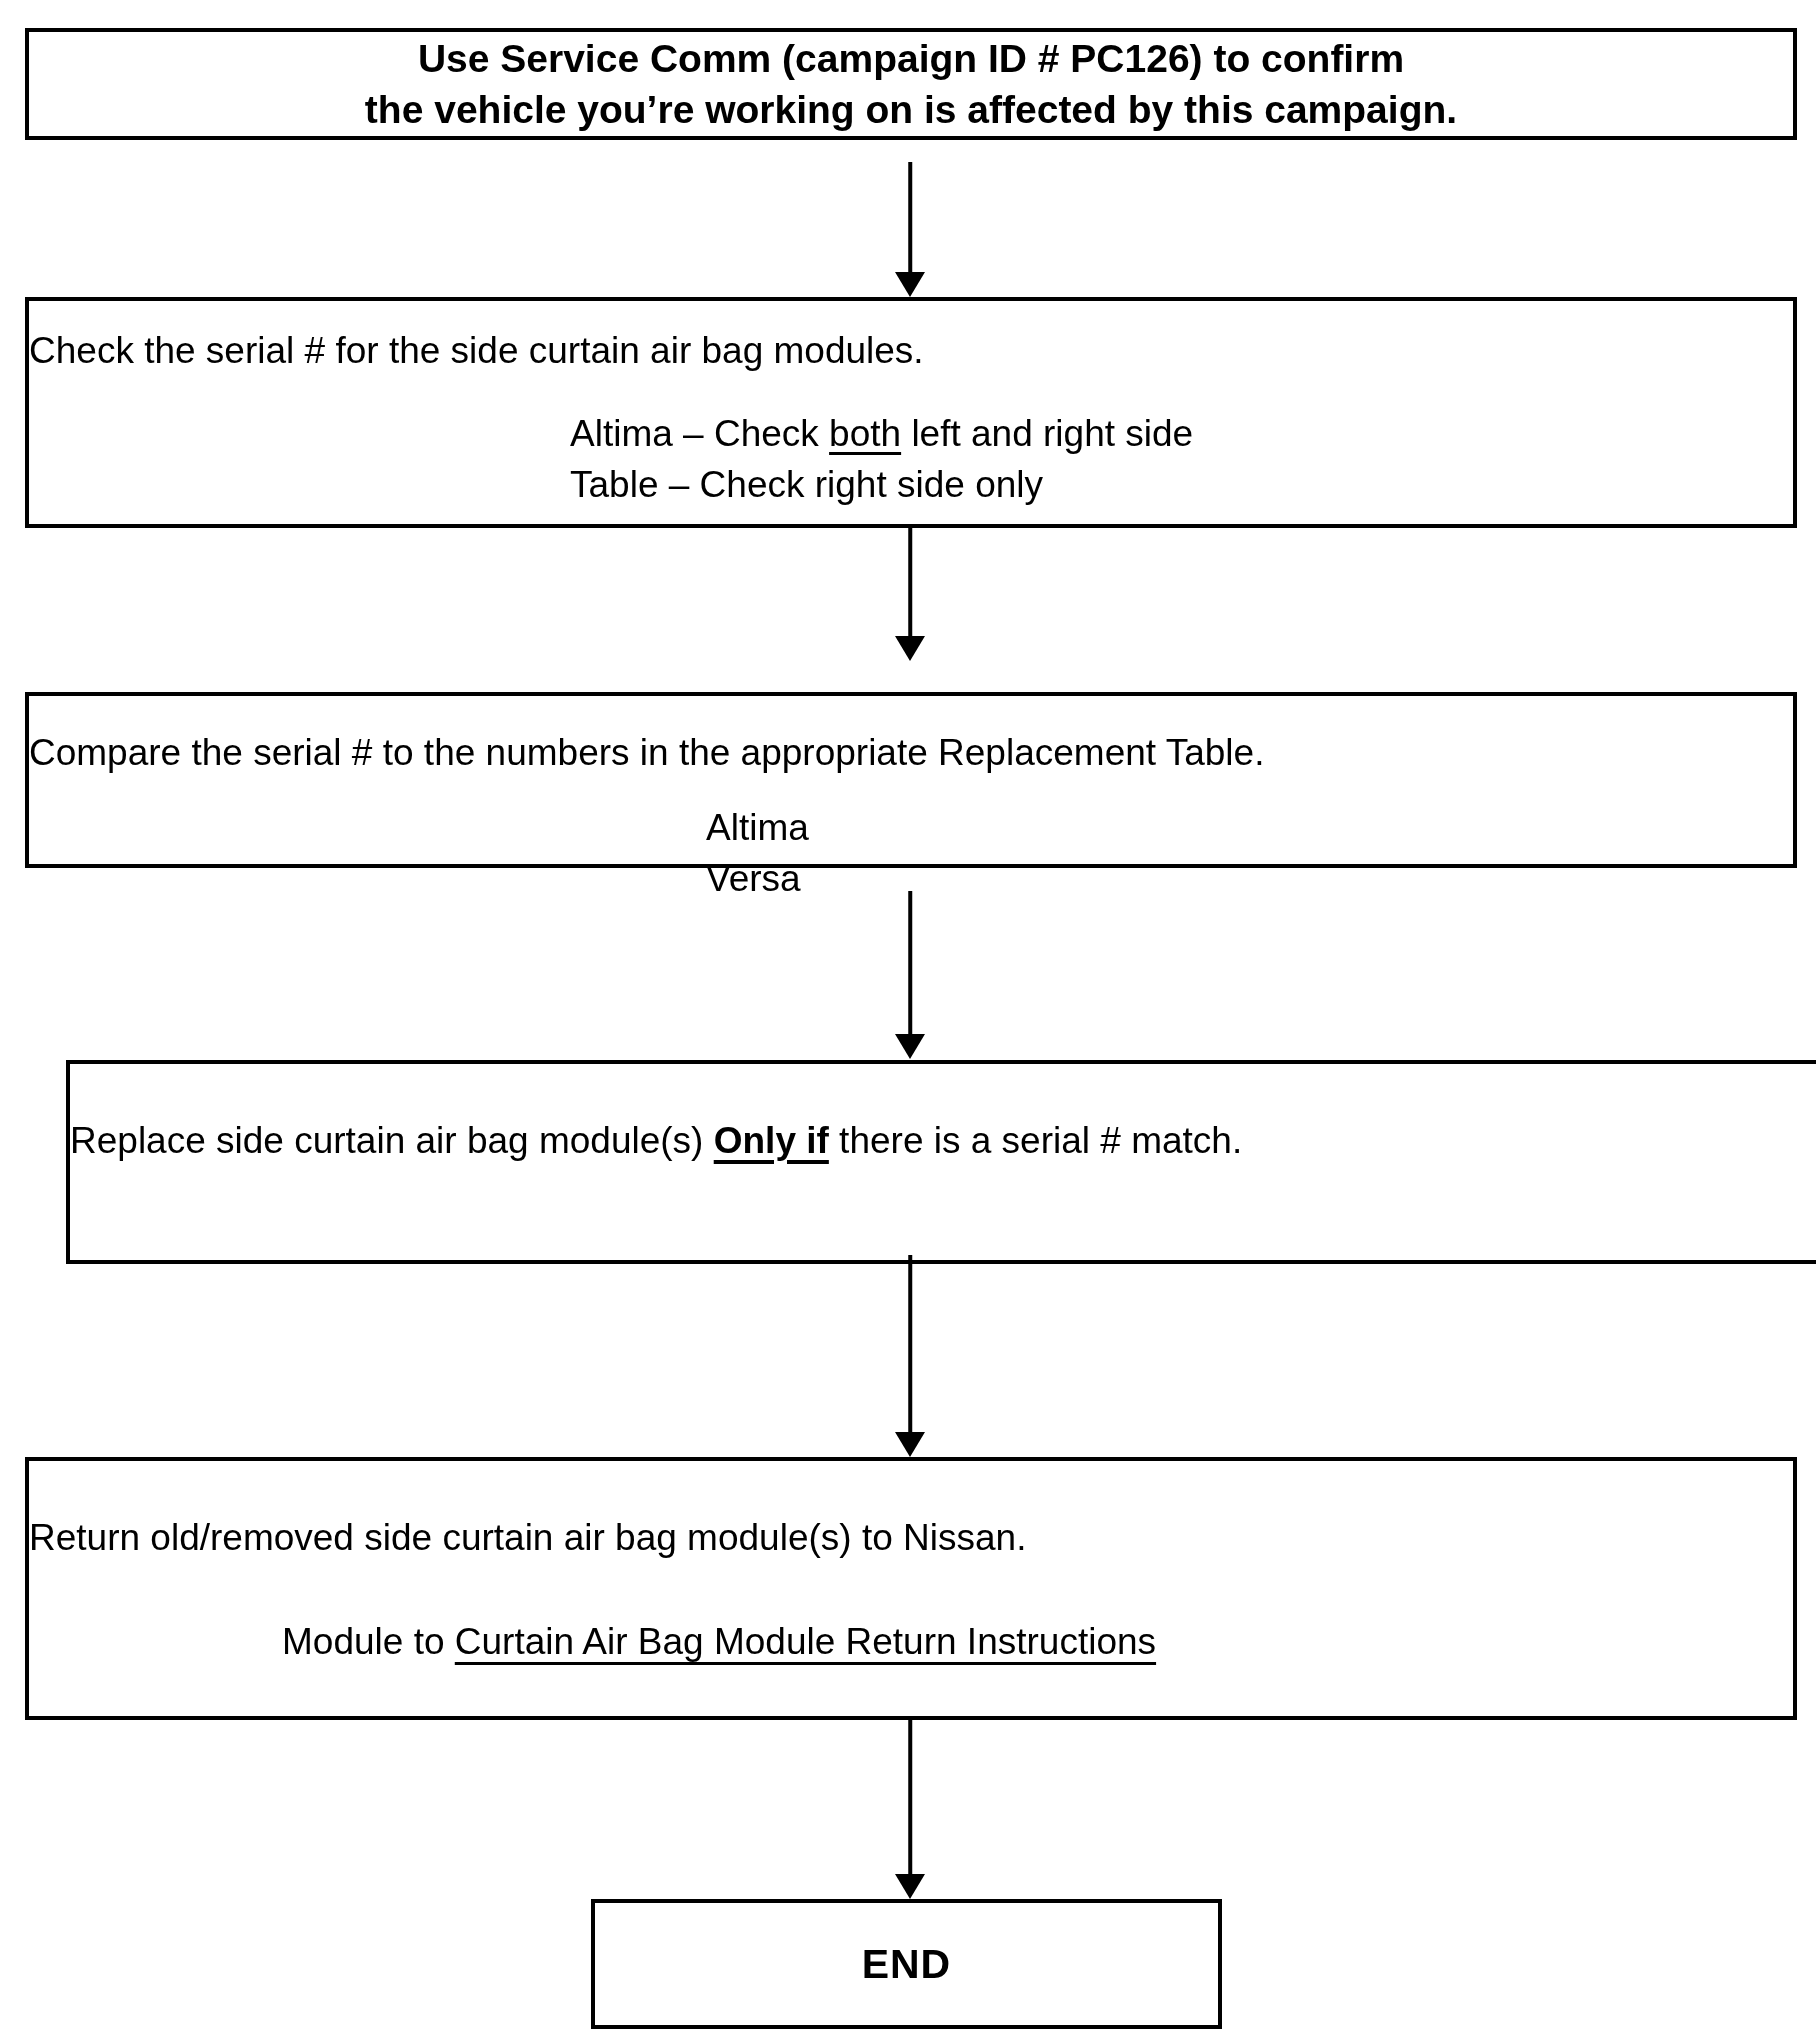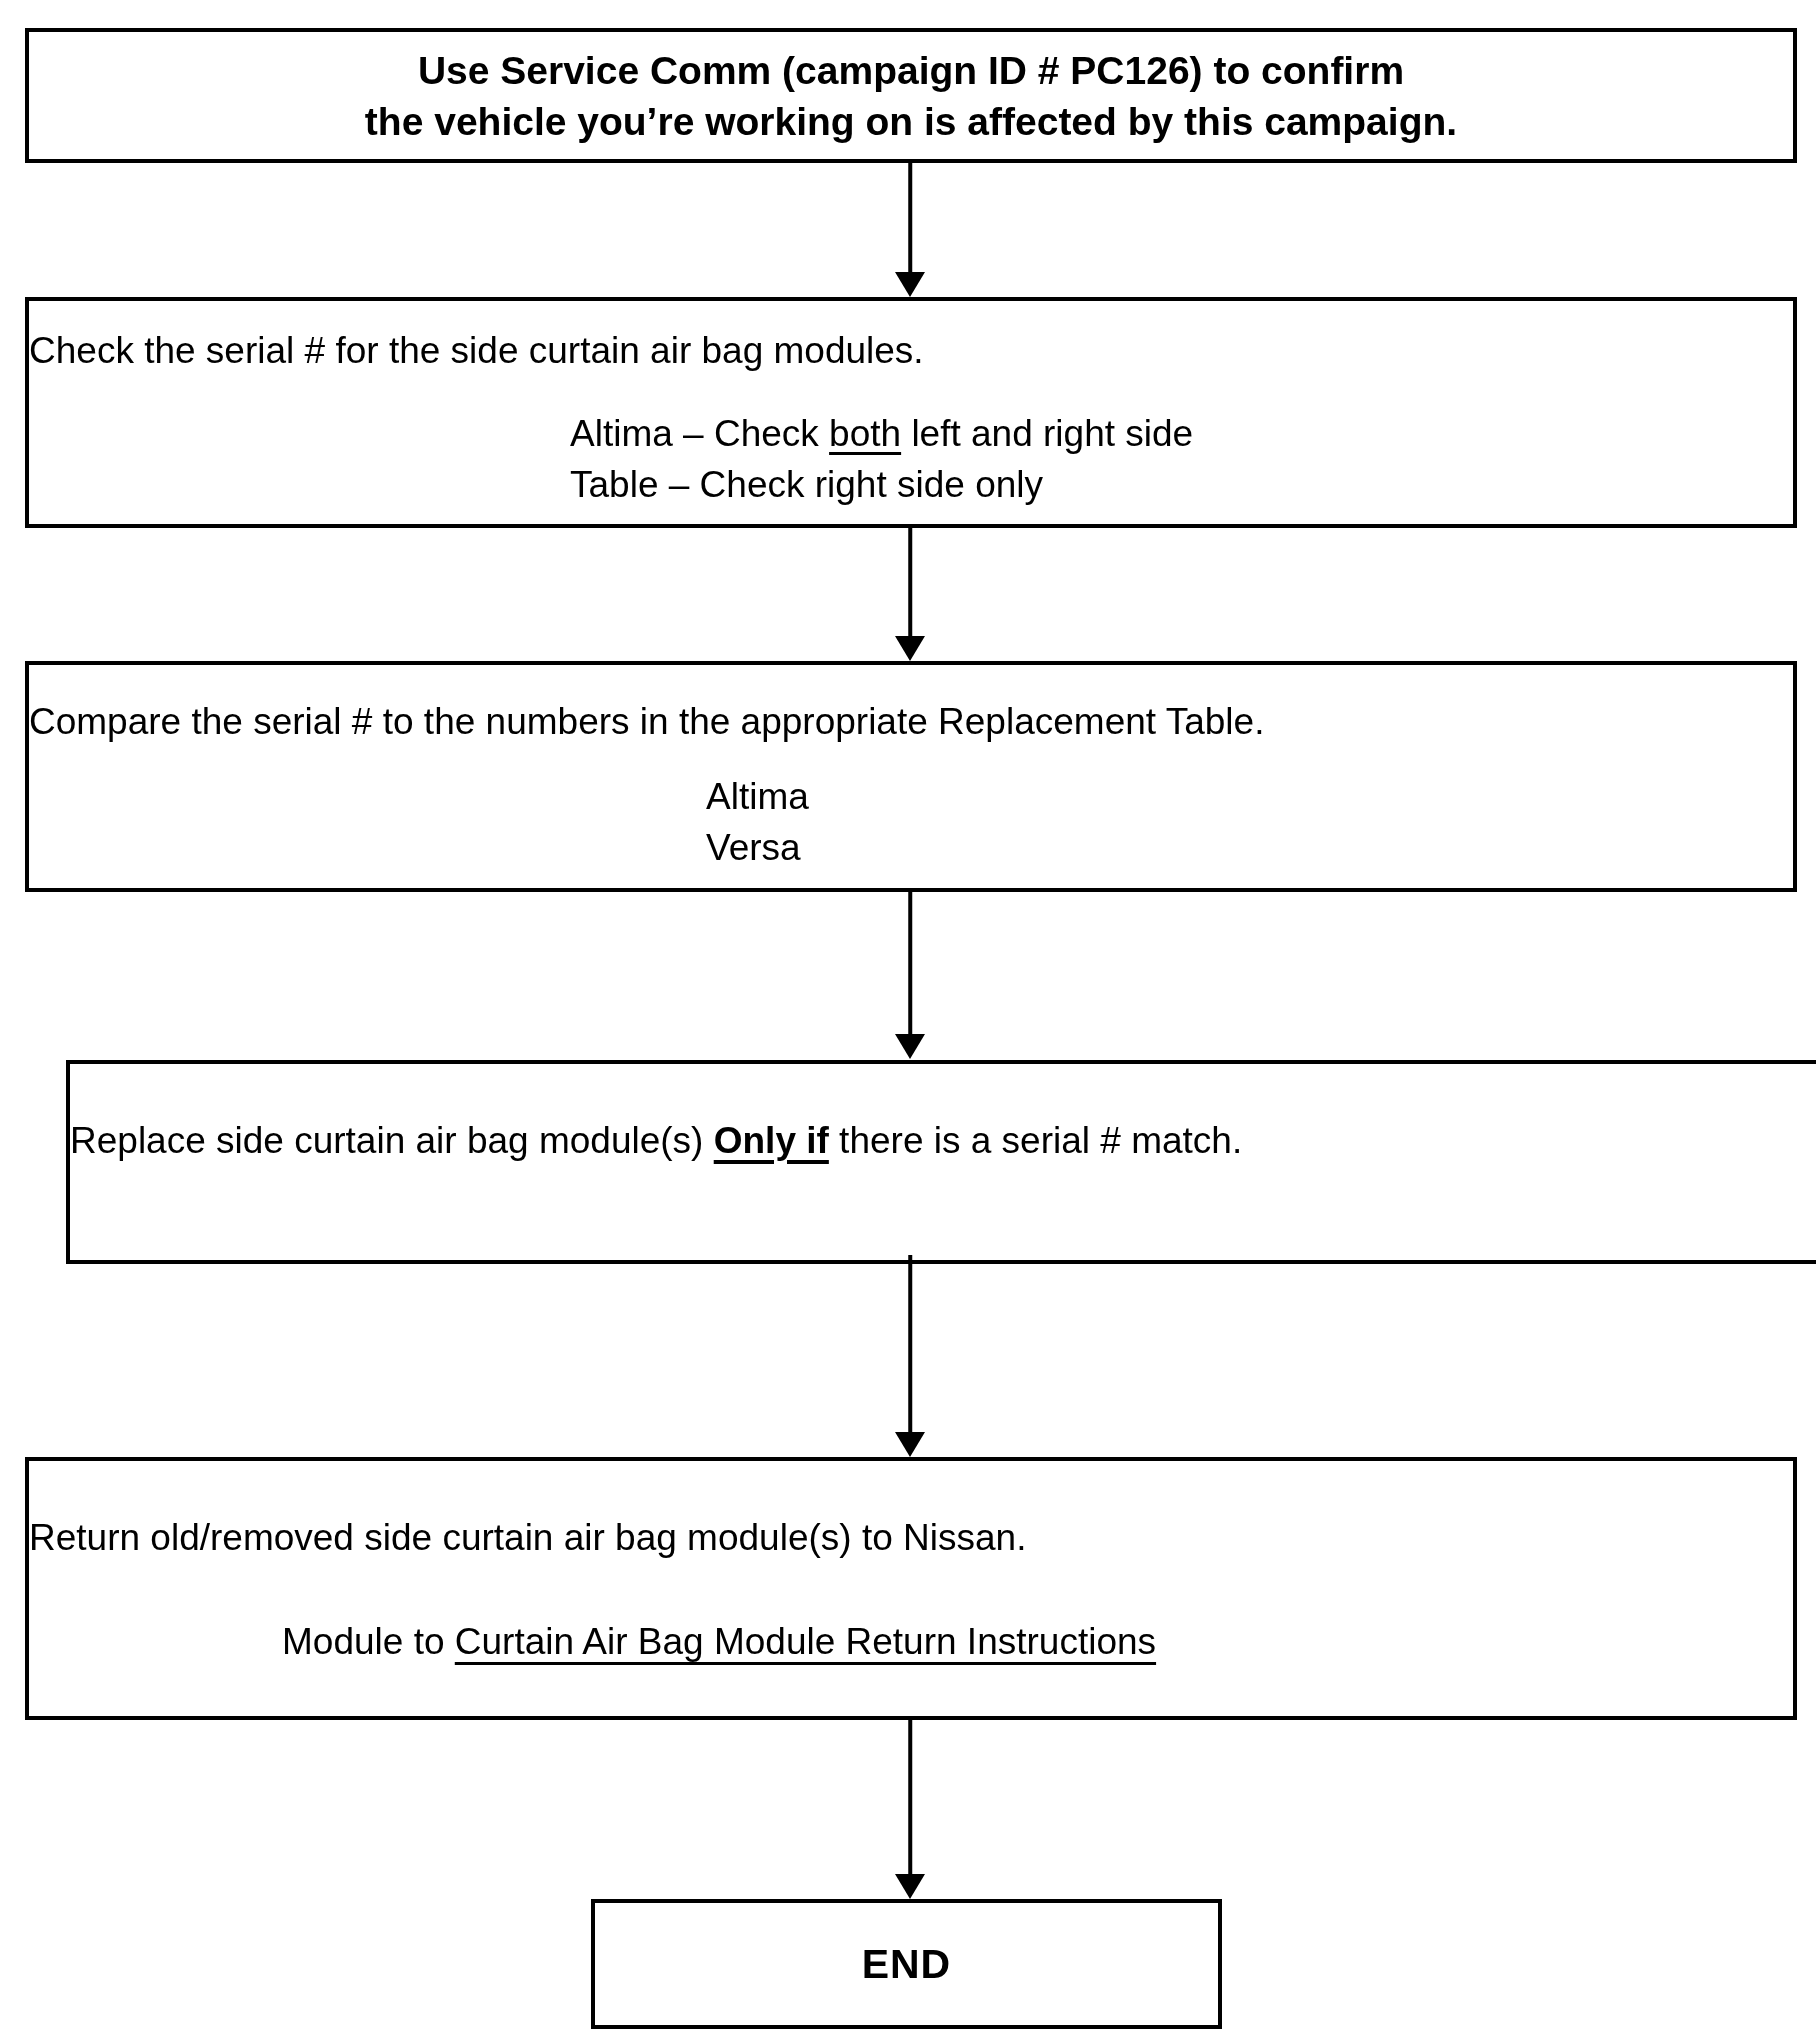--- a/index.html
+++ b/index.html
@@ -21,32 +21,32 @@
     left: 25px;
     width: 1772px;
     border: 4.4px solid #000000;
     background: #ffffff;
     box-sizing: border-box;
     font-size: 37px;
     line-height: 44px;
   }
   .box-confirm {
     top: 28px;
-    height: 135px;
+    height: 112px;
     display: flex;
     flex-direction: column;
     justify-content: center;
     align-items: center;
     text-align: center;
     font-weight: bold;
     font-size: 39px;
     line-height: 51px;
   }
   .box-check  { top: 297px;  height: 231px; }
-  .box-compare{ top: 661px;  height: 231px; }
+  .box-compare{ top: 692px;  height: 176px; }
   .box-replace{ top: 1060px; height: 204px; margin-left: 41px; }
   .box-return { top: 1457px; height: 263px; }
   .box-end {
     top: 1899px;
     left: 591px;
     width: 631px;
     height: 130px;
     display: flex;
     align-items: center;
     justify-content: center;

